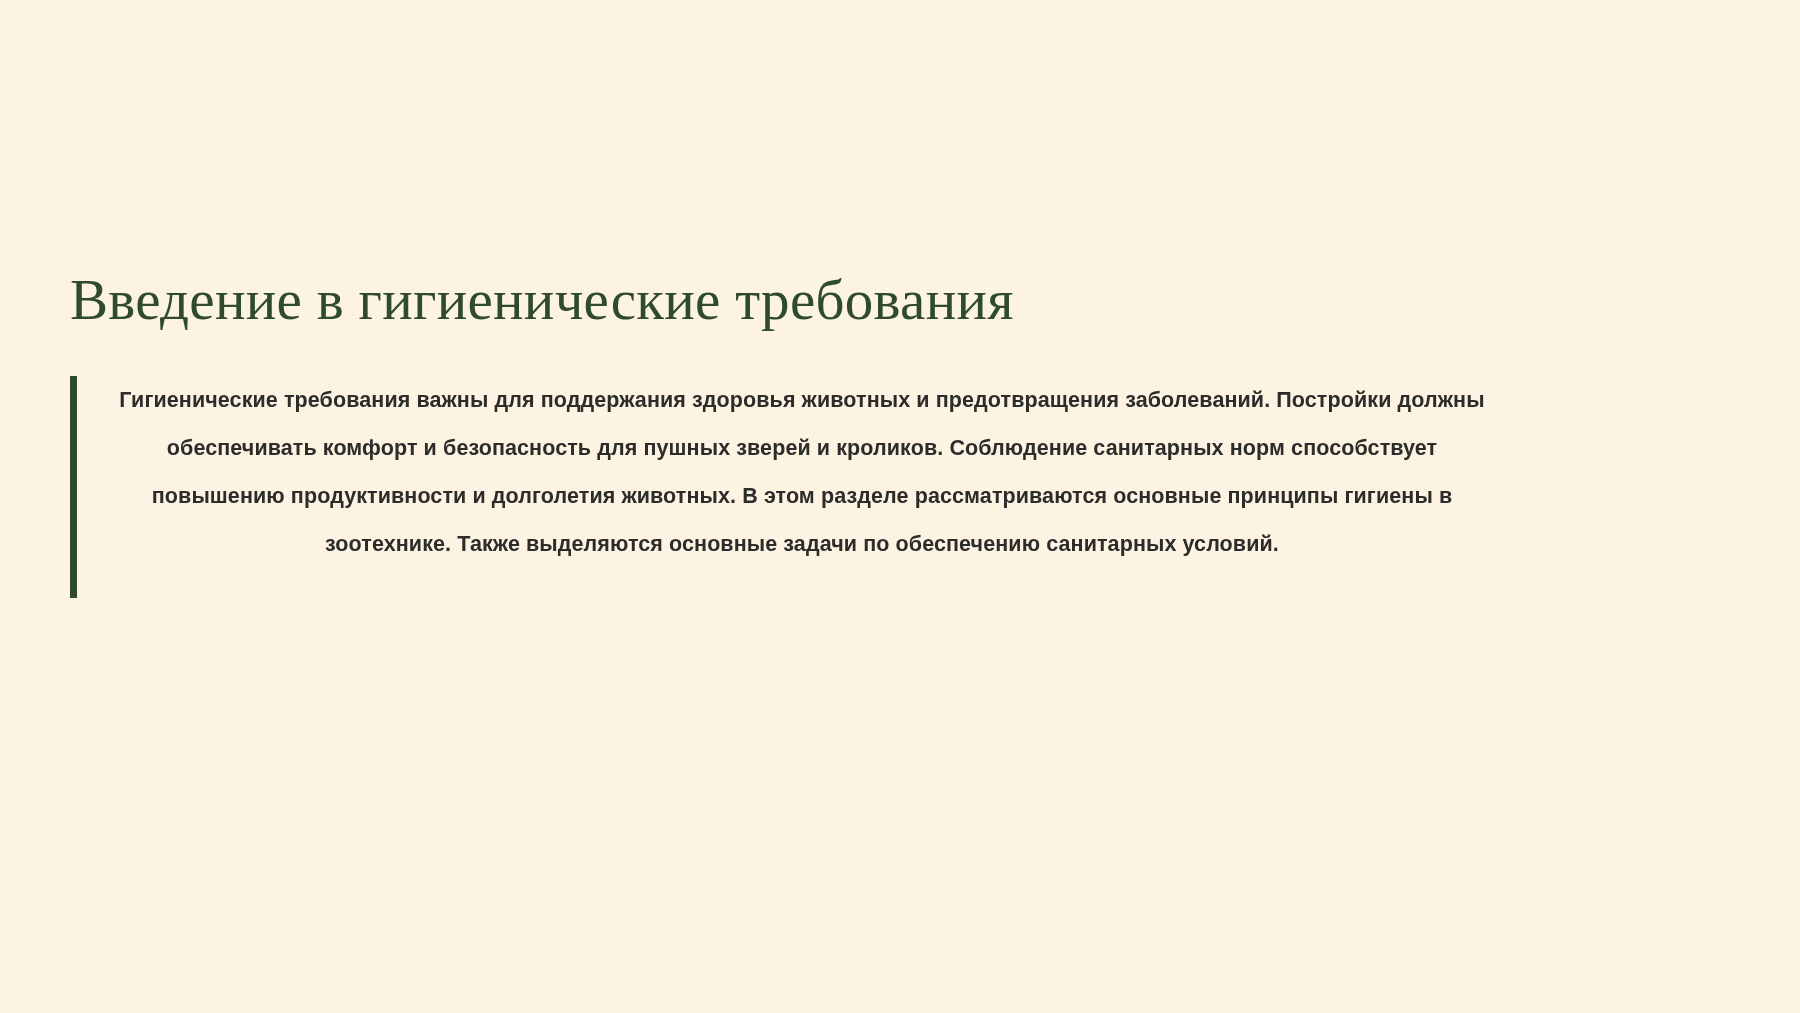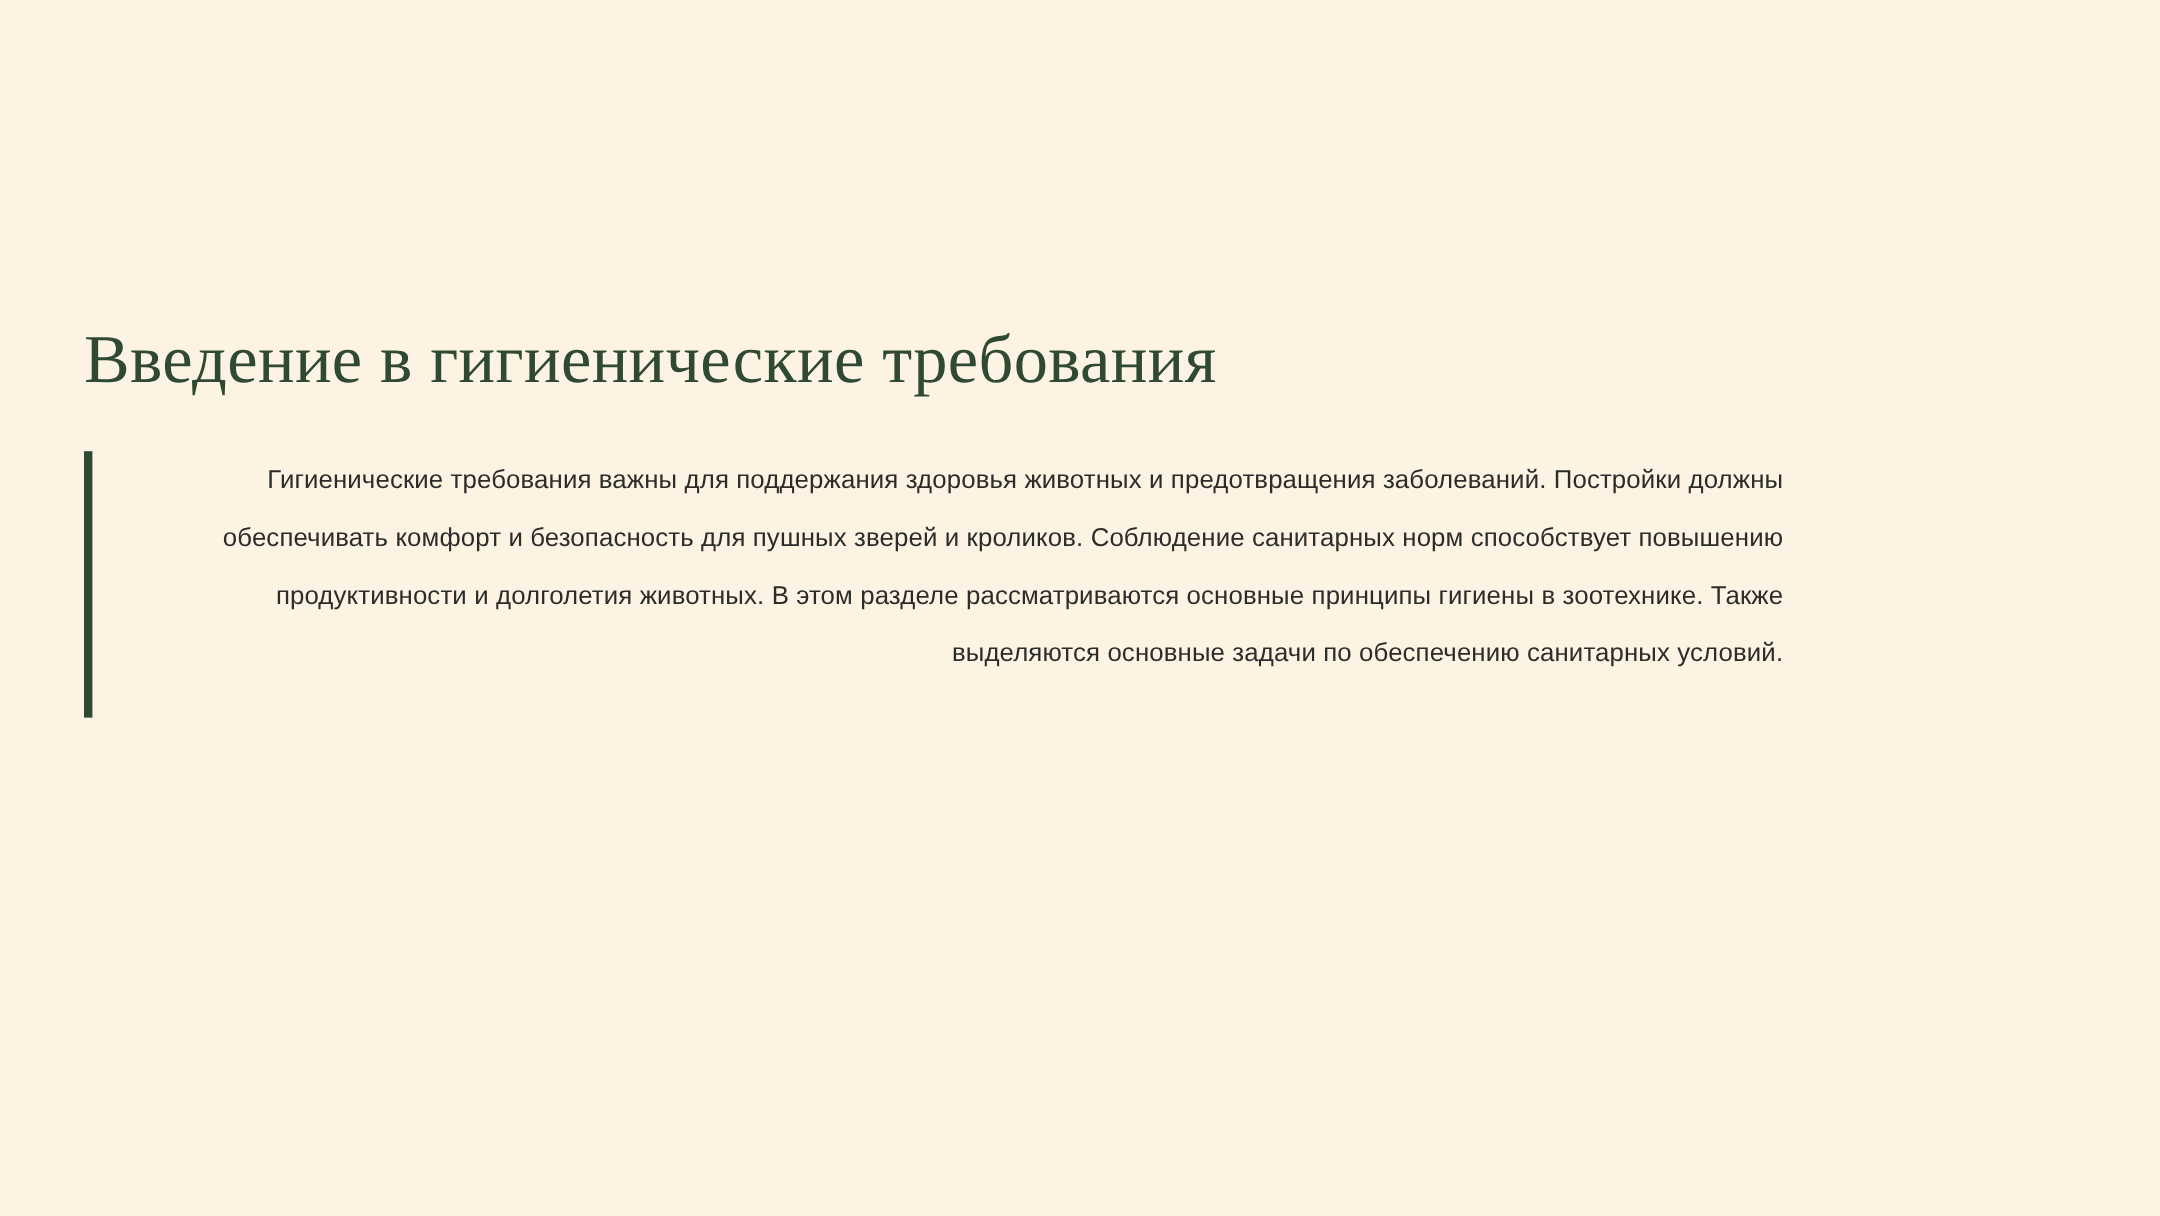--- a/index.html
+++ b/index.html
@@ -56,25 +56,25 @@
     width: 7px;
     height: 222px;
     background: #2f4a30;
   }
 
   .body-paragraph {
     margin: 0;
     padding: 0;
     font-family: "Liberation Sans", sans-serif;
     font-size: 21.5px;
-    font-weight: 400;
+    font-weight: 700;
     line-height: 48px;
     color: #2c2c2a;
     max-width: 1368px;
-    text-align: right;
+    text-align: center;
     font-stretch: condensed;
     letter-spacing: 0.1px;
   }
 </style>
 </head>
 <body>
 
 <div class="slide">
 
   <div class="content-area">

